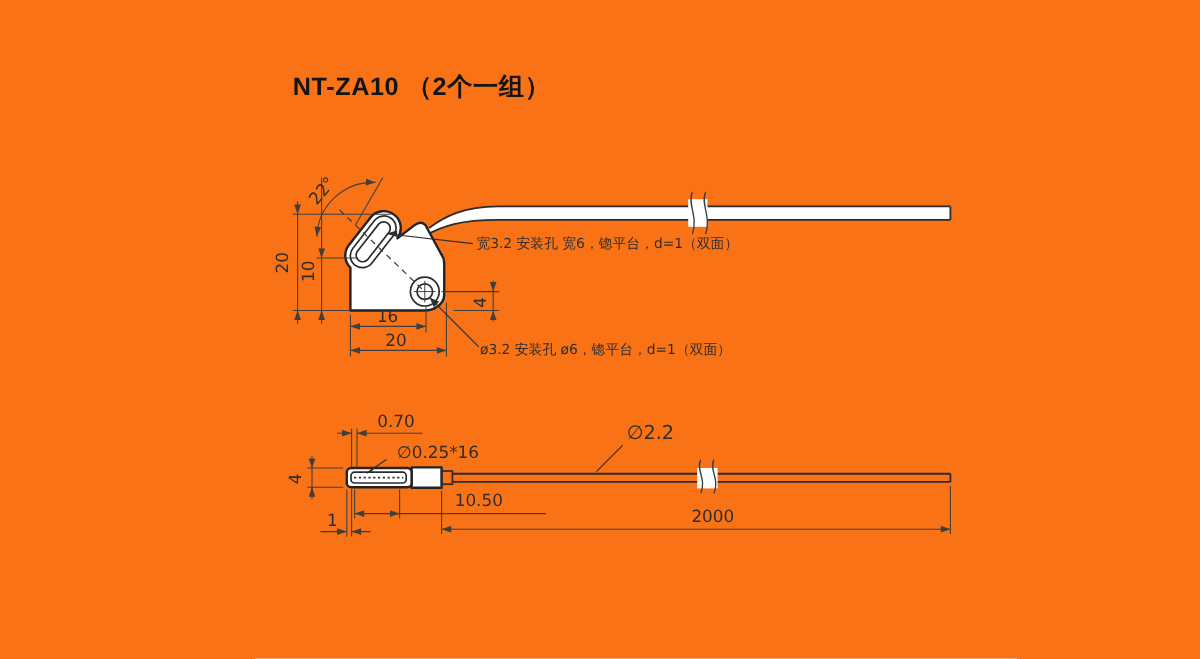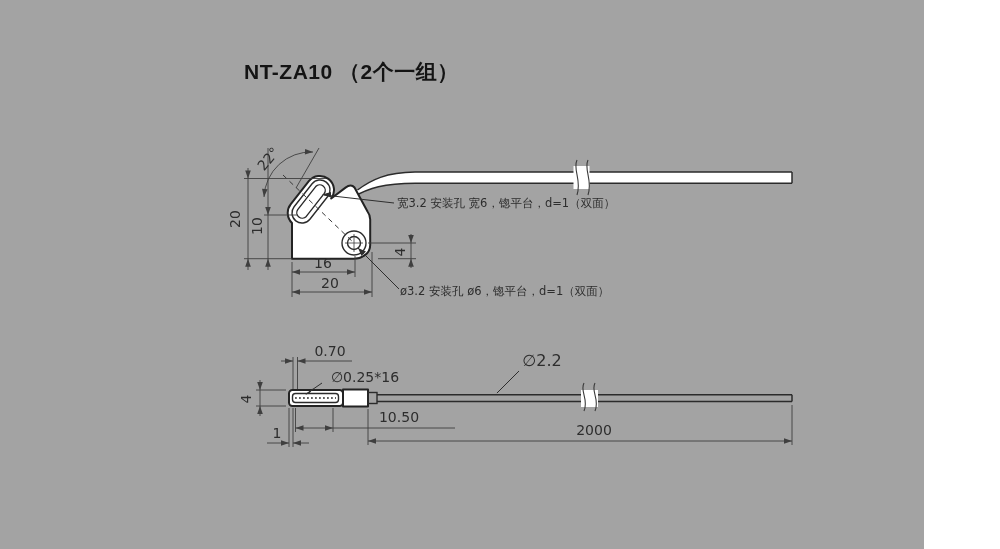--- a/index.html
+++ b/index.html
@@ -1,16 +1,16 @@
 <!DOCTYPE html>
 <html><head>
 <meta charset="utf-8">
 <style>
   html,body{margin:0;padding:0;background:#ffffff;}
-  .page{position:relative;width:924px;height:549px;background:#a3a3a3;overflow:hidden;
+  .page{position:relative;width:1000px;height:549px;background:#f97316;overflow:hidden;
         font-family:"DejaVu Sans","Liberation Sans",sans-serif;}
   .title{position:absolute;left:244px;top:58px;font-size:21px;font-weight:bold;color:#141414;
          font-family:"Liberation Sans","DejaVu Sans",sans-serif;letter-spacing:0.5px;}
   svg{position:absolute;left:0;top:0;}
   
   .part{stroke:#232323;stroke-width:2;fill:#ffffff;stroke-linejoin:round;}
   .part-thin{stroke:#2b2b2b;stroke-width:1.4;fill:none;}
   .cable{stroke:#2b2b2b;stroke-width:1.5;fill:none;}
   .cablefill{fill:#ffffff;stroke:none;}
   .dash{stroke:#3a3a3a;stroke-width:1;fill:none;stroke-dasharray:5 4;}

